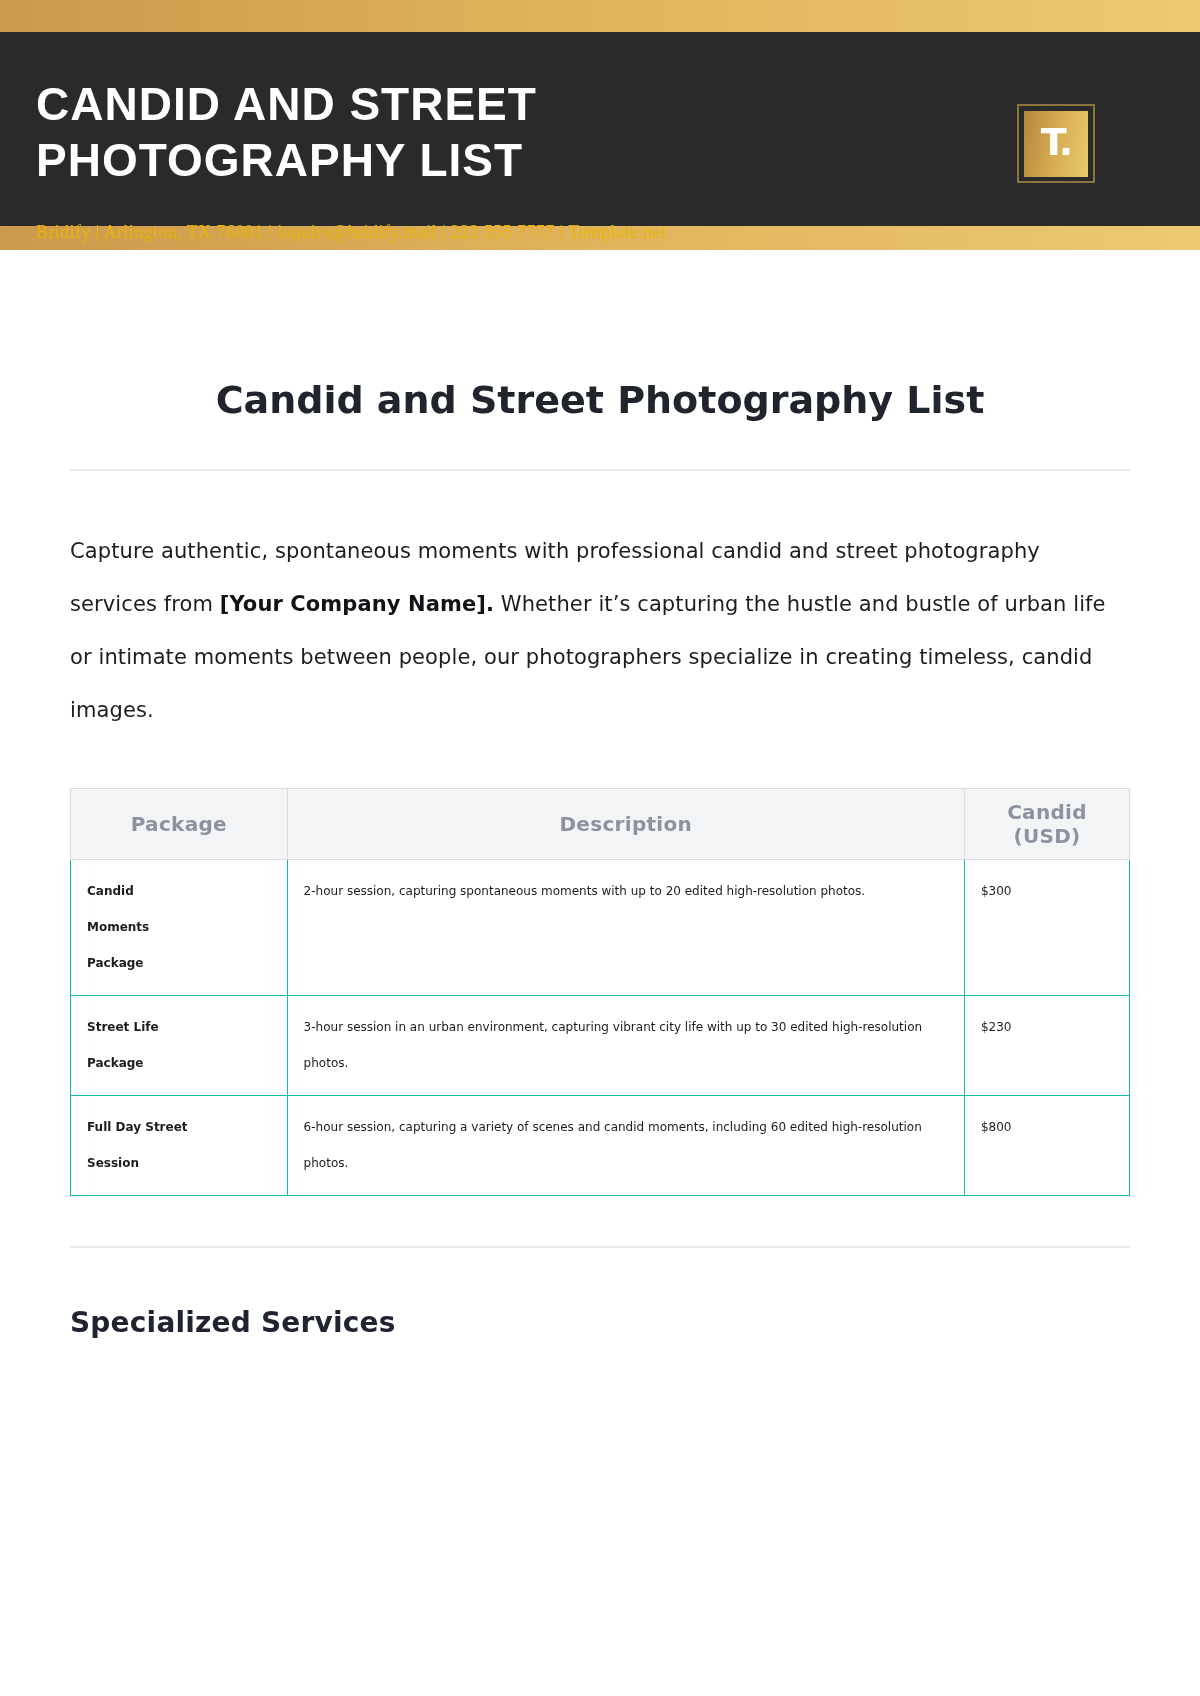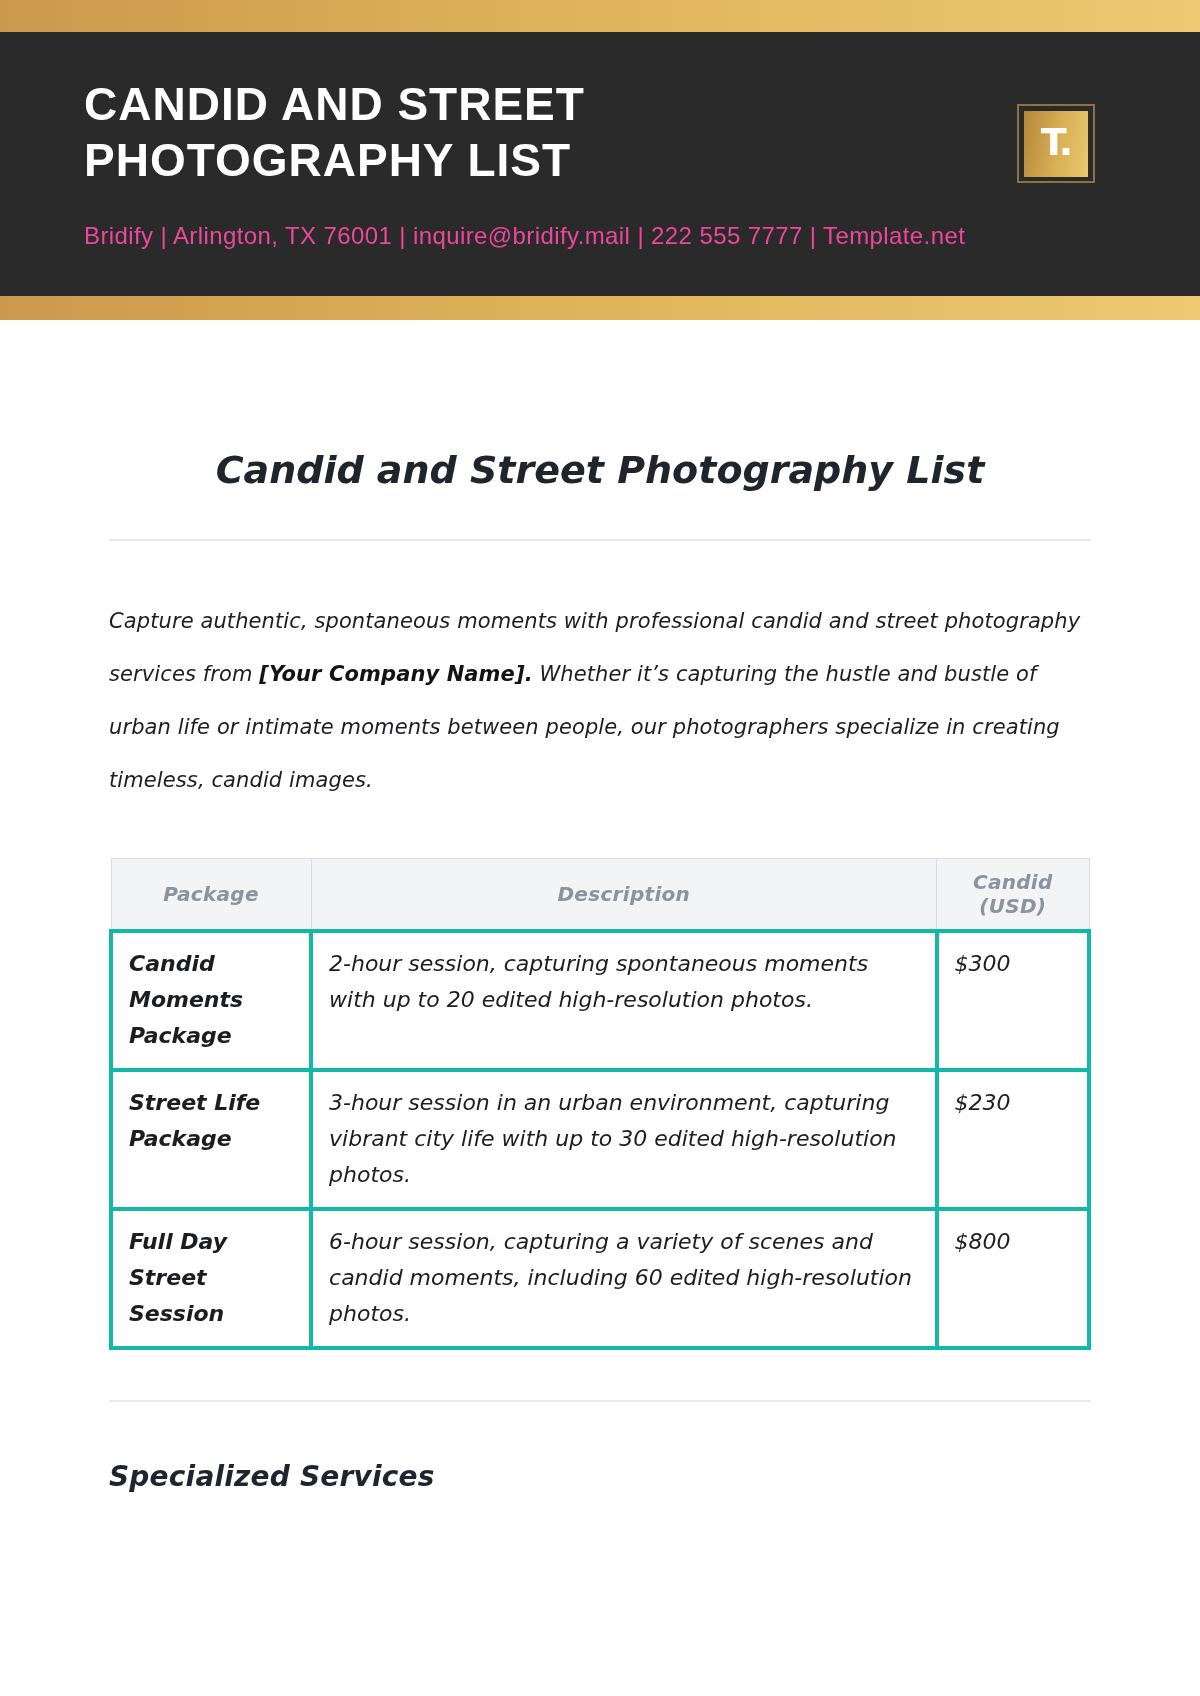--- a/index.html
+++ b/index.html
@@ -12,41 +12,41 @@
     position: relative;
   }
 
   
   .gold-bar-top {
     height: 32px;
     background: linear-gradient(90deg, #cb994c 0%, #dfb35b 47%, #eec873 100%);
   }
   .masthead {
     position: relative;
-    height: 264px;
+    height: 194px;
     background: #2a2a2a;
-    padding-left: 84px;
+    padding-left: 36px;
     box-sizing: border-box;
   }
   .masthead h1 {
     margin: 0;
     padding-top: 44px;
     font-family: "Liberation Sans", sans-serif;
     font-size: 46px;
     line-height: 56px;
     font-weight: 800;
     letter-spacing: 1px;
     color: #ffffff;
   }
   .masthead .contact {
     margin-top: 34px;
-    font-family: Liberation Sans, sans-serif;
-    font-size: 24px;
+    font-family: Liberation Serif, serif;
+    font-size: 18px;
     letter-spacing: 0.4px;
-    color: #ec4899;
+    color: #eab308;
   }
   .logo-frame {
     position: absolute;
     top: 72px;
     right: 105px;
     width: 78px;
     height: 79px;
     border: 2px solid #8c7340;
     box-sizing: border-box;
     display: flex;
@@ -69,22 +69,21 @@
     letter-spacing: -2px;
     transform: translateY(-2px);
   }
   .gold-strip {
     height: 24px;
     background: linear-gradient(90deg, #cb994c 0%, #dfb35b 47%, #eec873 100%);
   }
 
   
   .content {
-    padding: 0 109px;
-    font-style: italic;
+    padding: 0 70px;
   }
   .doc-title {
     margin: 124px 0 0 0;
     text-align: center;
     font-family: "DejaVu Sans", sans-serif;
     font-size: 38px;
     line-height: 53px;
     font-weight: 700;
     color: #20242c;
     letter-spacing: 0px;
@@ -127,23 +126,23 @@
     background: #f3f4f6;
     color: #8b949e;
     font-size: 20px;
     font-weight: 700;
     letter-spacing: 0.3px;
     text-align: center;
     padding: 11px 8px;
     border: 1px solid #d9dde1;
   }
   table.pricing td {
-    border: 4px solid #14b8a6;
+    border: 1px solid #14b8a6;
     vertical-align: top;
-    font-size: 22px;
+    font-size: 12px;
     line-height: 36px;
     color: #1b1d21;
     padding: 13px 17px 14px 16px;
   }
   td.cell-package {
     font-weight: 700;
     color: #0f1115;
     white-space: pre-line;
   }
   td.cell-price { color: #15171b; }

